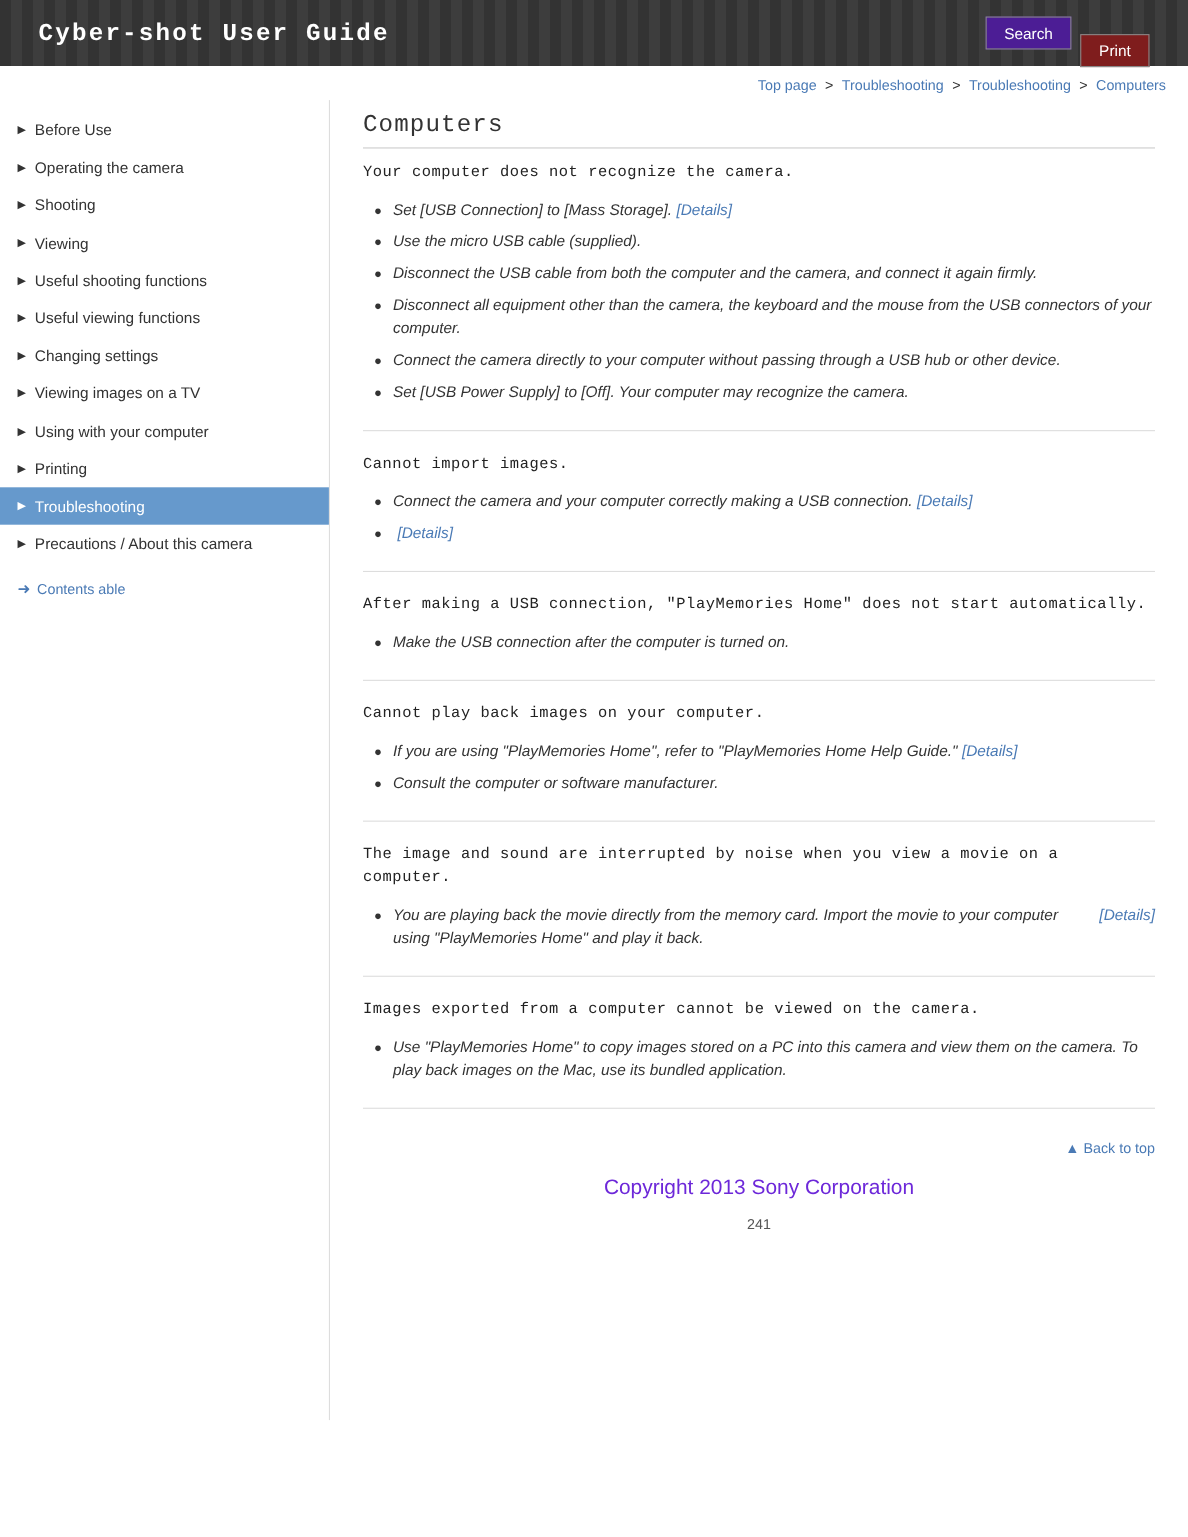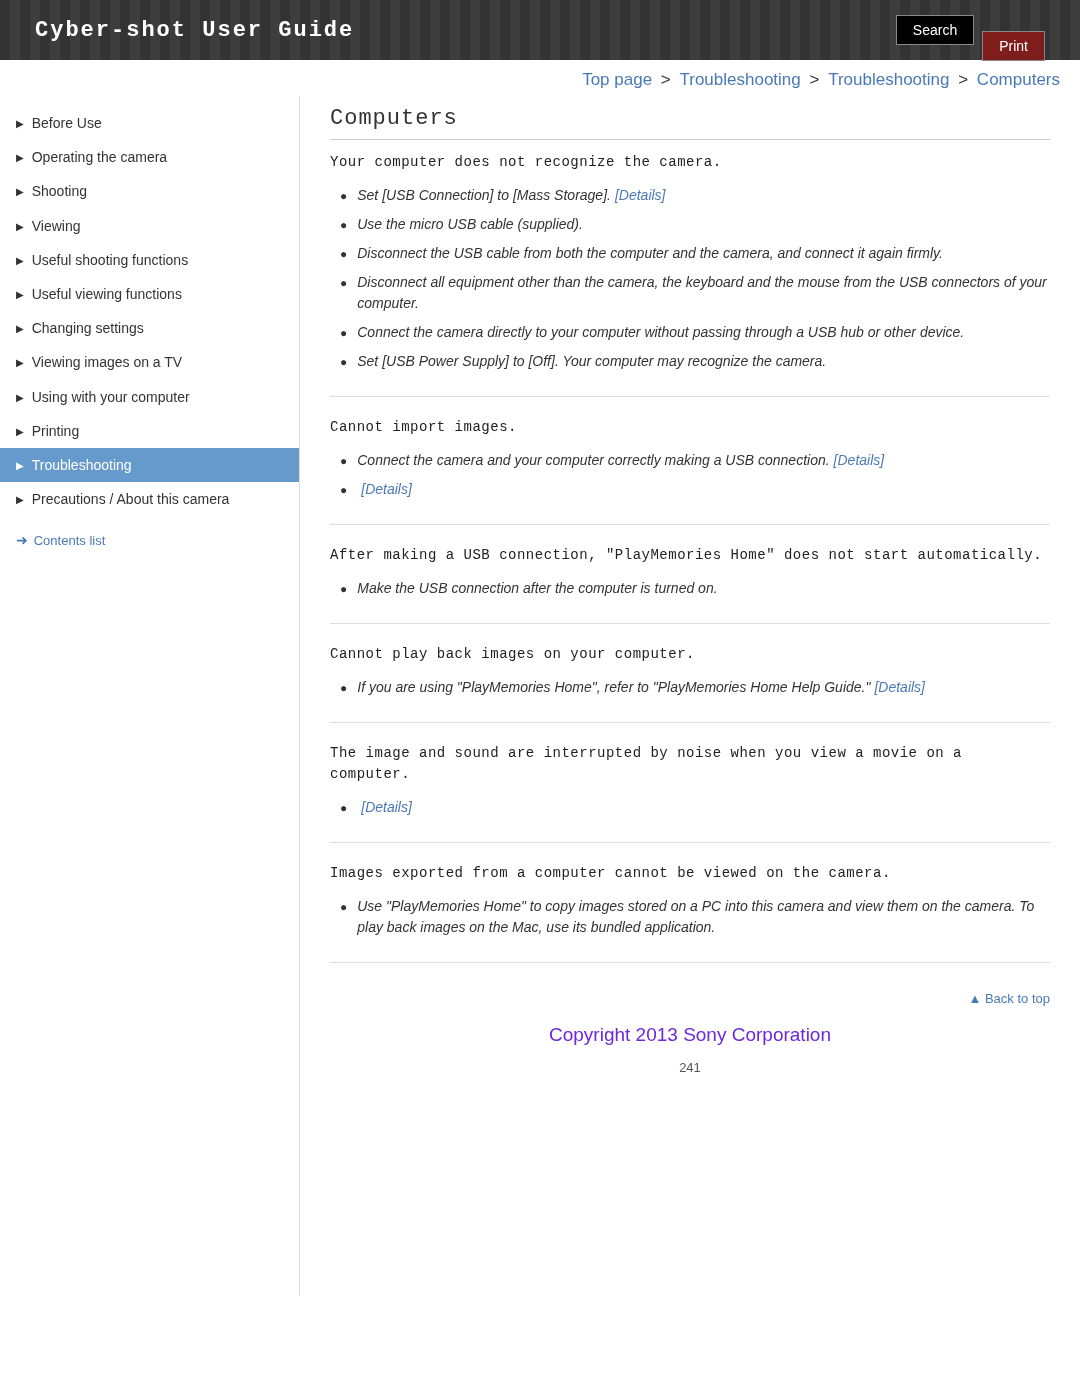--- a/index.html
+++ b/index.html
@@ -28,37 +28,37 @@
       font-family: 'Courier New', monospace;
       letter-spacing: 2px;
       font-weight: bold;
     }
     .header-right {
       display: flex;
       align-items: center;
       gap: 8px;
     }
     .header-btn {
-      background: #000000;
+      background: #4c1d95;
       color: #fff;
       border: 1px solid #888;
       padding: 6px 16px;
       font-size: 14px;
       cursor: pointer;
     }
     .header-btn.print-btn {
       background: #7f1d1d;
       margin-top: 32px;
     }
 
     
     .breadcrumb {
       text-align: right;
       padding: 10px 20px 6px;
-      font-size: 17px;
+      font-size: 13px;
       color: #4a7ab5;
     }
     .breadcrumb a {
       color: #4a7ab5;
       text-decoration: none;
     }
     .breadcrumb .sep { color: #333; margin: 0 4px; }
 
     
     .layout {
@@ -280,21 +280,21 @@
     <div class="sidebar-item active">
       <span class="arrow">▶</span>
       <span>Troubleshooting</span>
     </div>
     <div class="sidebar-item">
       <span class="arrow">▶</span>
       <span>Precautions / About this camera</span>
     </div>
     <div class="contents-list">
       <span class="arrow-icon">➜</span>
-      <span>Contents list</span>
+      <span>Contents able</span>
     </div>
   </nav>
 
   <main class="main">
 
     <h1 class="page-title">Computers</h1>
 
     <div class="section">
       <div class="section-title">Your computer does not recognize the camera.</div>
       <ul class="bullet-list">
@@ -342,27 +342,31 @@
       </ul>
     </div>
 
     <div class="section">
       <div class="section-title">Cannot play back images on your computer.</div>
       <ul class="bullet-list">
         <li>
           <span>If you are using "PlayMemories Home", refer to "PlayMemories Home Help Guide." </span>
             <a href="#" class="link">[Details]</a>
         </li>
+        <li>
+          <span>Consult the computer or software manufacturer.</span>
+        </li>
       </ul>
     </div>
 
     <div class="section">
       <div class="section-title">The image and sound are interrupted by noise when you view a movie on a computer.</div>
       <ul class="bullet-list">
         <li>
+          <span>You are playing back the movie directly from the memory card. Import the movie to your computer using "PlayMemories Home" and play it back. </span>
             <a href="#" class="link">[Details]</a>
         </li>
       </ul>
     </div>
 
     <div class="section">
       <div class="section-title">Images exported from a computer cannot be viewed on the camera.</div>
       <ul class="bullet-list">
         <li>
           <span>Use "PlayMemories Home" to copy images stored on a PC into this camera and view them on the camera. To play back images on the Mac, use its bundled application.</span>

